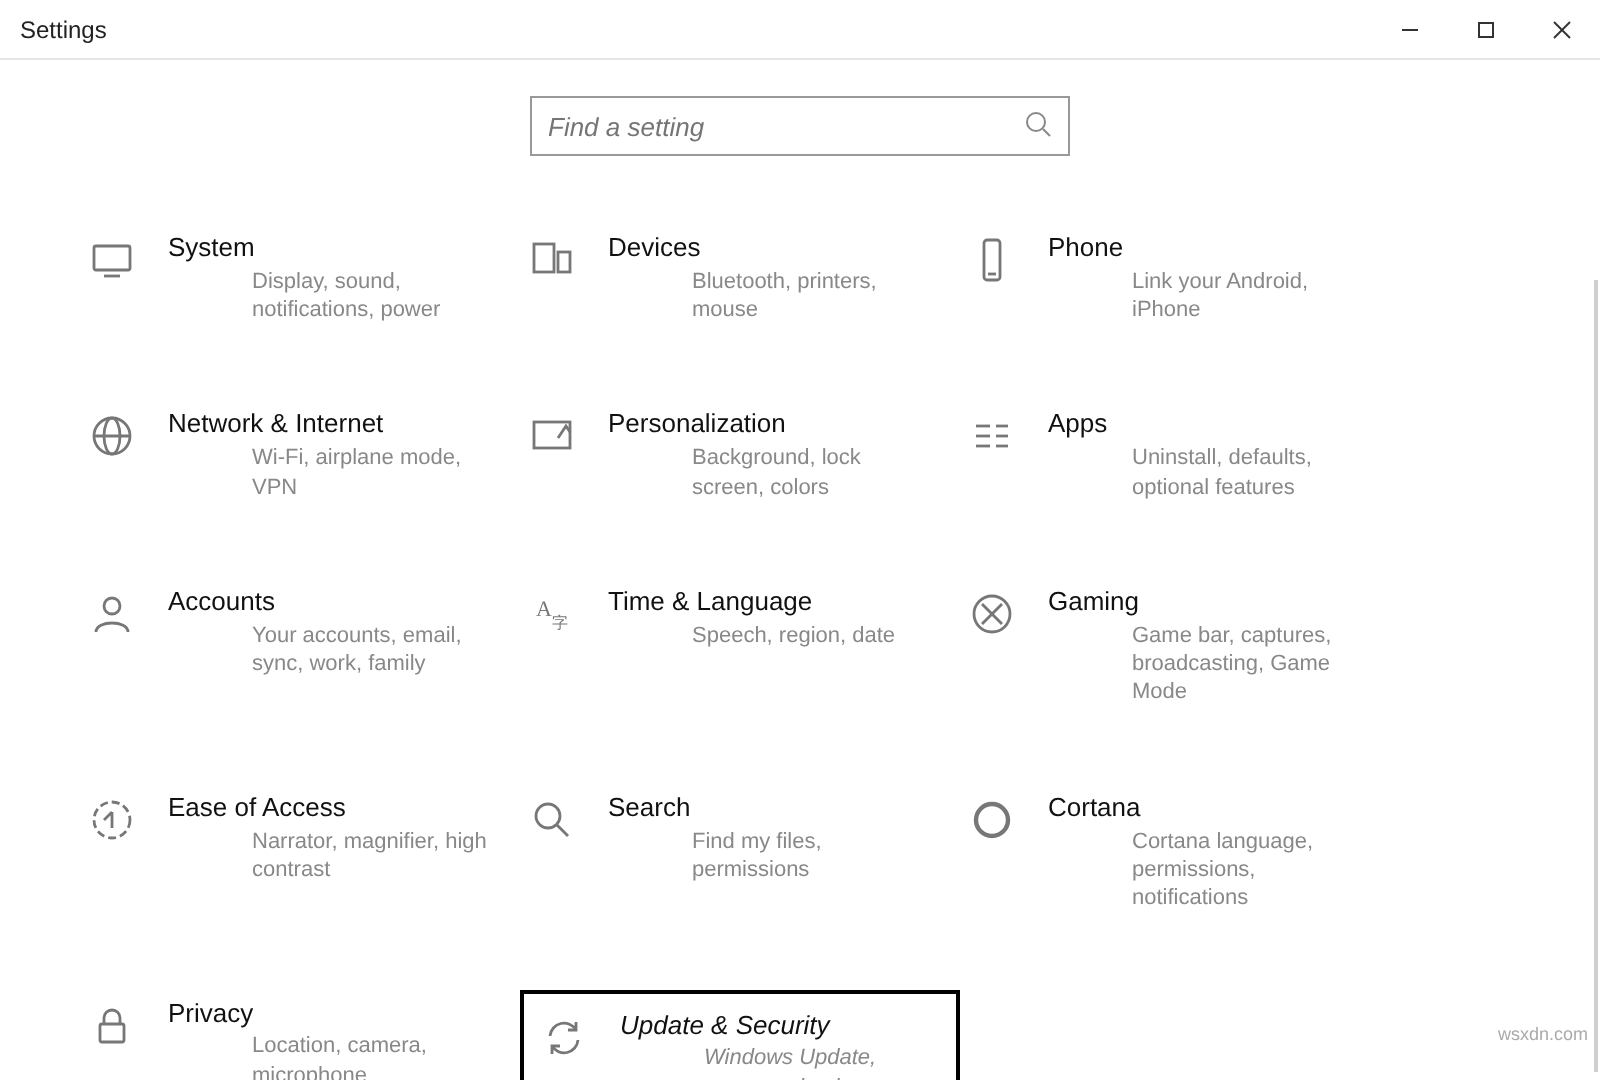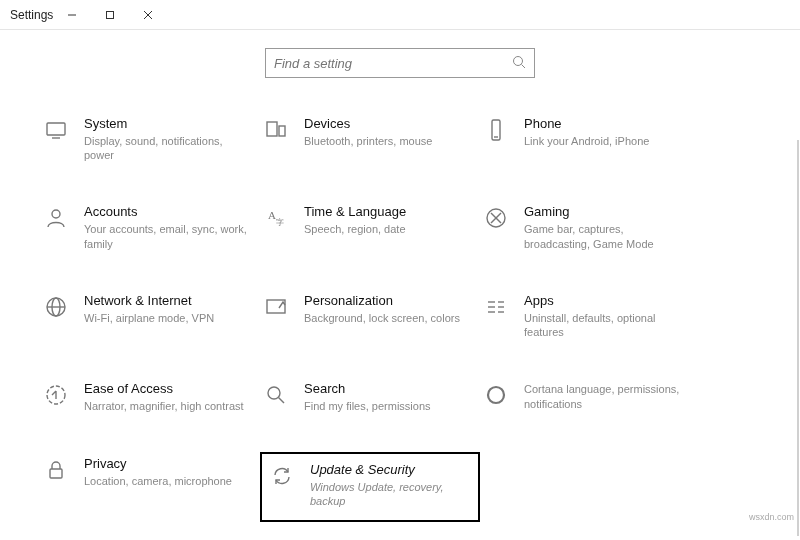--- a/index.html
+++ b/index.html
@@ -1,35 +1,35 @@
 <!DOCTYPE html>
 <html><head>
   <meta charset="utf-8">
   <style>
     * { margin: 0; padding: 0; box-sizing: border-box; }
     body { font-family: "Segoe UI", Arial, sans-serif; background: #fff; width: 800px; height: 540px; overflow: hidden; font-size: 13px; color: #333; }
-    .title-bar { height: 30px; display: flex; align-items: center; justify-content: flex-start; padding-left: 10px; border-bottom: 1px solid #e5e5e5; }
+    .title-bar { height: 30px; display: flex; align-items: center; justify-content: space-between; padding-left: 10px; border-bottom: 1px solid #e5e5e5; }
     .title-text { font-size: 12px; color: #222; }
     .win-controls { display: flex; height: 100%; }
     .win-btn { width: 38px; display: flex; align-items: center; justify-content: center; cursor: default; }
     .win-btn svg { display: block; }
     .content { height: calc(100% - 30px); overflow: hidden; position: relative; }
     .scroll-track { position: absolute; right: 1px; top: 110px; bottom: 4px; width: 2px; background: #d0d0d0; }
     .search-wrap { display: flex; justify-content: center; padding-top: 18px; padding-bottom: 18px; }
     .search-box { width: 270px; height: 30px; border: 1px solid #999; display: flex; align-items: center; padding: 0 8px; }
     .search-input { flex: 1; border: none; outline: none; font-size: 13px; color: #a21caf; font-style: italic; background: transparent; font-family: inherit; }
     .grid { display: flex; flex-direction: column; padding: 16px 40px 0 40px; gap: 34px; }
     .row { display: flex; gap: 0; }
     .tile { width: 220px; display: flex; align-items: flex-start; gap: 14px; cursor: default; padding: 4px 2px; }
     .tile.highlighted { border: 2px solid #000000; padding: 8px 6px; min-height: 70px; font-style: italic; }
     .icon-box { width: 28px; height: 28px; display: flex; align-items: center; justify-content: center; color: #555; flex-shrink: 0; }
     .icon-box svg { stroke: #777; fill: none; stroke-width: 1.4; }
     .tile-txt { display: flex; flex-direction: column; padding-right: 10px; }
     .tile-title { font-size: 13px; color: #111; line-height: 1.3; }
-    .tile-desc { font-size: 11px; color: #888; line-height: 1.3; margin-top: 1px; }
+    .tile-desc { font-size: 11px; color: #888; line-height: 1.3; margin-top: 1px; margin-left: 42px; }
     .watermark { position: absolute; right: 6px; bottom: 18px; font-size: 9px; color: #aaa; }
   </style>
 </head>
 <body>
 
 <div class="title-bar">
   <div class="title-text">Settings</div>
   <div class="win-controls">
     <div class="win-btn">
       <svg width="10" height="10" viewBox="0 0 10 10">
@@ -102,60 +102,20 @@
             <div class="tile-title">Phone</div>
             <div class="tile-desc">Link your Android, iPhone</div>
           </div>
       </div>
     </div>
 
     <div class="row">
       <div class="tile">
         <div class="icon-box">
             <svg width="26" height="26" viewBox="0 0 26 26">
-              <circle cx="13" cy="9" r="4"></circle>
-              <path d="M5 22 C5 16 21 16 21 22"></path>
-            </svg>
-          </div>
-        <div class="tile-txt">
-            <div class="tile-title">Accounts</div>
-            <div class="tile-desc">Your accounts, email, sync, work, family</div>
-          </div>
-      </div>
-      <div class="tile">
-        <div class="icon-box">
-            <svg width="26" height="26" viewBox="0 0 26 26">
-              <text x="5" y="14" font-size="11" fill="#777" stroke="none" font-family="Segoe UI">A</text>
-              <text x="13" y="20" font-size="8" fill="#777" stroke="none">字</text>
-            </svg>
-          </div>
-        <div class="tile-txt">
-            <div class="tile-title">Time &amp; Language</div>
-            <div class="tile-desc">Speech, region, date</div>
-          </div>
-      </div>
-      <div class="tile">
-        <div class="icon-box">
-            <svg width="26" height="26" viewBox="0 0 26 26">
-              <circle cx="13" cy="13" r="9"></circle>
-              <line x1="8" y1="8" x2="18" y2="18"></line>
-              <line x1="18" y1="8" x2="8" y2="18"></line>
-            </svg>
-          </div>
-        <div class="tile-txt">
-            <div class="tile-title">Gaming</div>
-            <div class="tile-desc">Game bar, captures, broadcasting, Game Mode</div>
-          </div>
-      </div>
-    </div>
-
-    <div class="row">
-      <div class="tile">
-        <div class="icon-box">
-            <svg width="26" height="26" viewBox="0 0 26 26">
               <circle cx="13" cy="13" r="9"></circle>
               <ellipse cx="13" cy="13" rx="4" ry="9"></ellipse>
               <line x1="4" y1="13" x2="22" y2="13"></line>
             </svg>
           </div>
         <div class="tile-txt">
             <div class="tile-title">Network &amp; Internet</div>
             <div class="tile-desc">Wi-Fi, airplane mode, VPN</div>
           </div>
       </div>
@@ -186,20 +146,60 @@
             <div class="tile-title">Apps</div>
             <div class="tile-desc">Uninstall, defaults, optional features</div>
           </div>
       </div>
     </div>
 
     <div class="row">
       <div class="tile">
         <div class="icon-box">
             <svg width="26" height="26" viewBox="0 0 26 26">
+              <circle cx="13" cy="9" r="4"></circle>
+              <path d="M5 22 C5 16 21 16 21 22"></path>
+            </svg>
+          </div>
+        <div class="tile-txt">
+            <div class="tile-title">Accounts</div>
+            <div class="tile-desc">Your accounts, email, sync, work, family</div>
+          </div>
+      </div>
+      <div class="tile">
+        <div class="icon-box">
+            <svg width="26" height="26" viewBox="0 0 26 26">
+              <text x="5" y="14" font-size="11" fill="#777" stroke="none" font-family="Segoe UI">A</text>
+              <text x="13" y="20" font-size="8" fill="#777" stroke="none">字</text>
+            </svg>
+          </div>
+        <div class="tile-txt">
+            <div class="tile-title">Time &amp; Language</div>
+            <div class="tile-desc">Speech, region, date</div>
+          </div>
+      </div>
+      <div class="tile">
+        <div class="icon-box">
+            <svg width="26" height="26" viewBox="0 0 26 26">
+              <circle cx="13" cy="13" r="9"></circle>
+              <line x1="8" y1="8" x2="18" y2="18"></line>
+              <line x1="18" y1="8" x2="8" y2="18"></line>
+            </svg>
+          </div>
+        <div class="tile-txt">
+            <div class="tile-title">Gaming</div>
+            <div class="tile-desc">Game bar, captures, broadcasting, Game Mode</div>
+          </div>
+      </div>
+    </div>
+
+    <div class="row">
+      <div class="tile">
+        <div class="icon-box">
+            <svg width="26" height="26" viewBox="0 0 26 26">
               <circle cx="13" cy="13" r="9" stroke-dasharray="4 2"></circle>
               <path d="M9 13 L13 9 M13 9 L13 17"></path>
             </svg>
           </div>
         <div class="tile-txt">
             <div class="tile-title">Ease of Access</div>
             <div class="tile-desc">Narrator, magnifier, high contrast</div>
           </div>
       </div>
       <div class="tile">
@@ -214,20 +214,21 @@
             <div class="tile-desc">Find my files, permissions</div>
           </div>
       </div>
       <div class="tile">
         <div class="icon-box">
             <svg width="26" height="26" viewBox="0 0 26 26">
               <circle cx="13" cy="13" r="8" stroke-width="2.2"></circle>
             </svg>
           </div>
         <div class="tile-txt">
+            <div class="tile-title">Cortana</div>
             <div class="tile-desc">Cortana language, permissions, notifications</div>
           </div>
       </div>
     </div>
 
     <div class="row">
       <div class="tile">
         <div class="icon-box">
             <svg width="26" height="26" viewBox="0 0 26 26">
               <rect x="7" y="12" width="12" height="9" rx="1"></rect>

